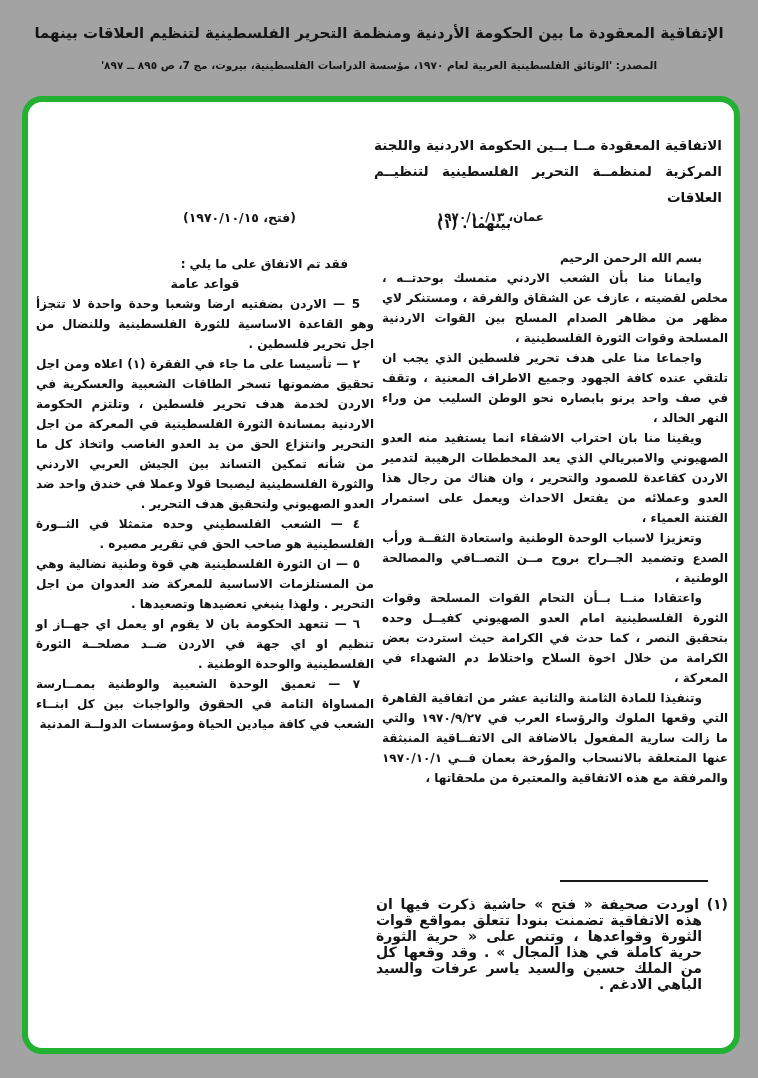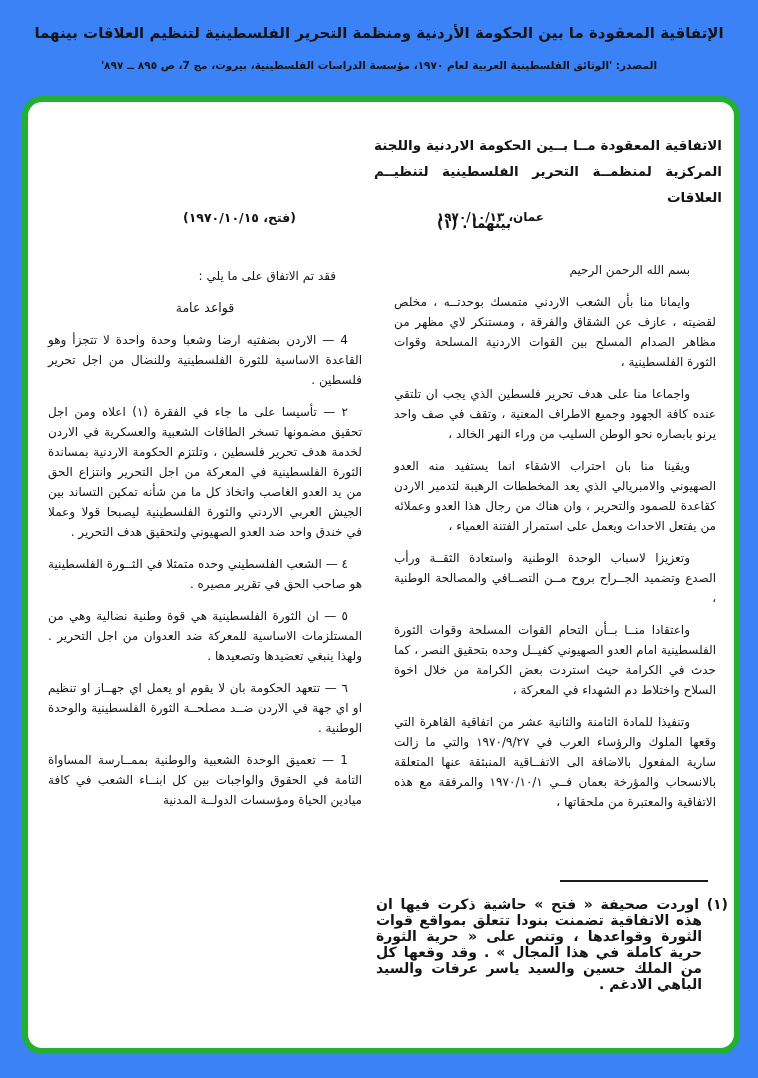--- a/index.html
+++ b/index.html
@@ -1,19 +1,19 @@
 <!DOCTYPE html>
 <html lang="ar" dir="rtl" style="--green: #22b132; --ink: #141414;"><head>
 <meta charset="utf-8">
 <style>
   :root { --green:#22b132; --ink:#141414; }
   * { box-sizing:border-box; }
   html,body { margin:0; padding:0; background:#ffffff; }
   #page {
-    position:relative; width:758px; height:1078px; background:#3b82f6;
+    position:relative; width:758px; height:1078px; background:#a3a3a3;
     font-family:"DejaVu Sans", sans-serif; color:var(--ink); direction:rtl;
     overflow:hidden;
   }
   .title {
     position:absolute; top:24px; left:0; right:0;
     text-align:center; font-size:15px; font-weight:bold; letter-spacing:0;
   }
   .source {
     position:absolute; top:59px; left:0; right:0;
     text-align:center; font-size:10.5px; font-weight:bold;
@@ -33,21 +33,21 @@
     position:absolute; top:108px; right:190px;
     font-size:12px; font-weight:bold;
   }
   .date-fatah {
     position:absolute; top:108px; right:438px;
     font-size:12.5px; font-weight:bold;
   }
   .col-right { position:absolute; top:146px; right:6px;  width:346px; }
   .col-left  { position:absolute; top:152px; left:8px;   width:338px; }
   .para, .item, .intro, .sec-head {
-    margin:12px; font-weight:normal; font-size:12px; line-height:20px;
+    margin:0; font-weight:bold; font-size:12px; line-height:20px;
     text-align:justify; color:var(--ink);
   }
   .para  { text-indent:26px; }
   .intro { text-indent:26px; }
   .sec-head { text-align:center; font-size:12.5px; }
   .item  { text-indent:14px; }
   .fn-rule {
     position:absolute; top:778px; right:26px; width:148px;
     border-top:2px solid #1a1a1a;
   }
@@ -83,26 +83,26 @@
         <p class="para">ويقينا منا بان احتراب الاشقاء انما يستفيد منه العدو الصهيوني والامبريالي الذي يعد المخططات الرهيبة لتدمير الاردن كقاعدة للصمود والتحرير ، وان هناك من رجال هذا العدو وعملائه من يفتعل الاحداث ويعمل على استمرار الفتنة العمياء ،</p>
         <p class="para">وتعزيزا لاسباب الوحدة الوطنية واستعادة الثقــة ورأب الصدع وتضميد الجــراح بروح مــن التصــافي والمصالحة الوطنية ،</p>
         <p class="para">واعتقادا منــا بــأن التحام القوات المسلحة وقوات الثورة الفلسطينية امام العدو الصهيوني كفيــل وحده بتحقيق النصر ، كما حدث في الكرامة حيث استردت بعض الكرامة من خلال اخوة السلاح واختلاط دم الشهداء في المعركة ،</p>
         <p class="para">وتنفيذا للمادة الثامنة والثانية عشر من اتفاقية القاهرة التي وقعها الملوك والرؤساء العرب في ١٩٧٠/٩/٢٧ والتي ما زالت سارية المفعول بالاضافة الى الاتفــاقية المنبثقة عنها المتعلقة بالانسحاب والمؤرخة بعمان فــي ١٩٧٠/١٠/١ والمرفقة مع هذه الاتفاقية والمعتبرة من ملحقاتها ،</p>
       </div>
 
     <div class="col-left">
       <p class="intro">فقد تم الاتفاق على ما يلي :</p>
       <p class="sec-head">قواعد عامة</p>
       <div>
-          <p class="item">4 — الاردن بضفتيه ارضا وشعبا وحدة واحدة لا تتجزأ وهو القاعدة الاساسية للثورة الفلسطينية وللنضال من اجل تحرير فلسطين .</p>
+          <p class="item">5 — الاردن بضفتيه ارضا وشعبا وحدة واحدة لا تتجزأ وهو القاعدة الاساسية للثورة الفلسطينية وللنضال من اجل تحرير فلسطين .</p>
           <p class="item">٢ — تأسيسا على ما جاء في الفقرة (١) اعلاه ومن اجل تحقيق مضمونها تسخر الطاقات الشعبية والعسكرية في الاردن لخدمة هدف تحرير فلسطين ، وتلتزم الحكومة الاردنية بمساندة الثورة الفلسطينية في المعركة من اجل التحرير وانتزاع الحق من يد العدو الغاصب واتخاذ كل ما من شأنه تمكين التساند بين الجيش العربي الاردني والثورة الفلسطينية ليصبحا قولا وعملا في خندق واحد ضد العدو الصهيوني ولتحقيق هدف التحرير .</p>
           <p class="item">٤ — الشعب الفلسطيني وحده متمثلا في الثــورة الفلسطينية هو صاحب الحق في تقرير مصيره .</p>
           <p class="item">٥ — ان الثورة الفلسطينية هي قوة وطنية نضالية وهي من المستلزمات الاساسية للمعركة ضد العدوان من اجل التحرير . ولهذا ينبغي تعضيدها وتصعيدها .</p>
           <p class="item">٦ — تتعهد الحكومة بان لا يقوم او يعمل اي جهــاز او تنظيم او اي جهة في الاردن ضــد مصلحــة الثورة الفلسطينية والوحدة الوطنية .</p>
-          <p class="item">1 — تعميق الوحدة الشعبية والوطنية بممــارسة المساواة التامة في الحقوق والواجبات بين كل ابنــاء الشعب في كافة ميادين الحياة ومؤسسات الدولــة المدنية</p>
+          <p class="item">٧ — تعميق الوحدة الشعبية والوطنية بممــارسة المساواة التامة في الحقوق والواجبات بين كل ابنــاء الشعب في كافة ميادين الحياة ومؤسسات الدولــة المدنية</p>
         </div>
     </div>
 
     <div class="fn-rule"></div>
     <p class="footnote">(١) اوردت صحيفة « فتح » حاشية ذكرت فيها ان هذه الاتفاقية تضمنت بنودا تتعلق بمواقع قوات الثورة وقواعدها ، وتنص على « حرية الثورة حرية كاملة في هذا المجال » . وقد وقعها كل من الملك حسين والسيد ياسر عرفات والسيد الباهي الادغم .</p>
 
   </div>
 </div>
 
 </body></html>

